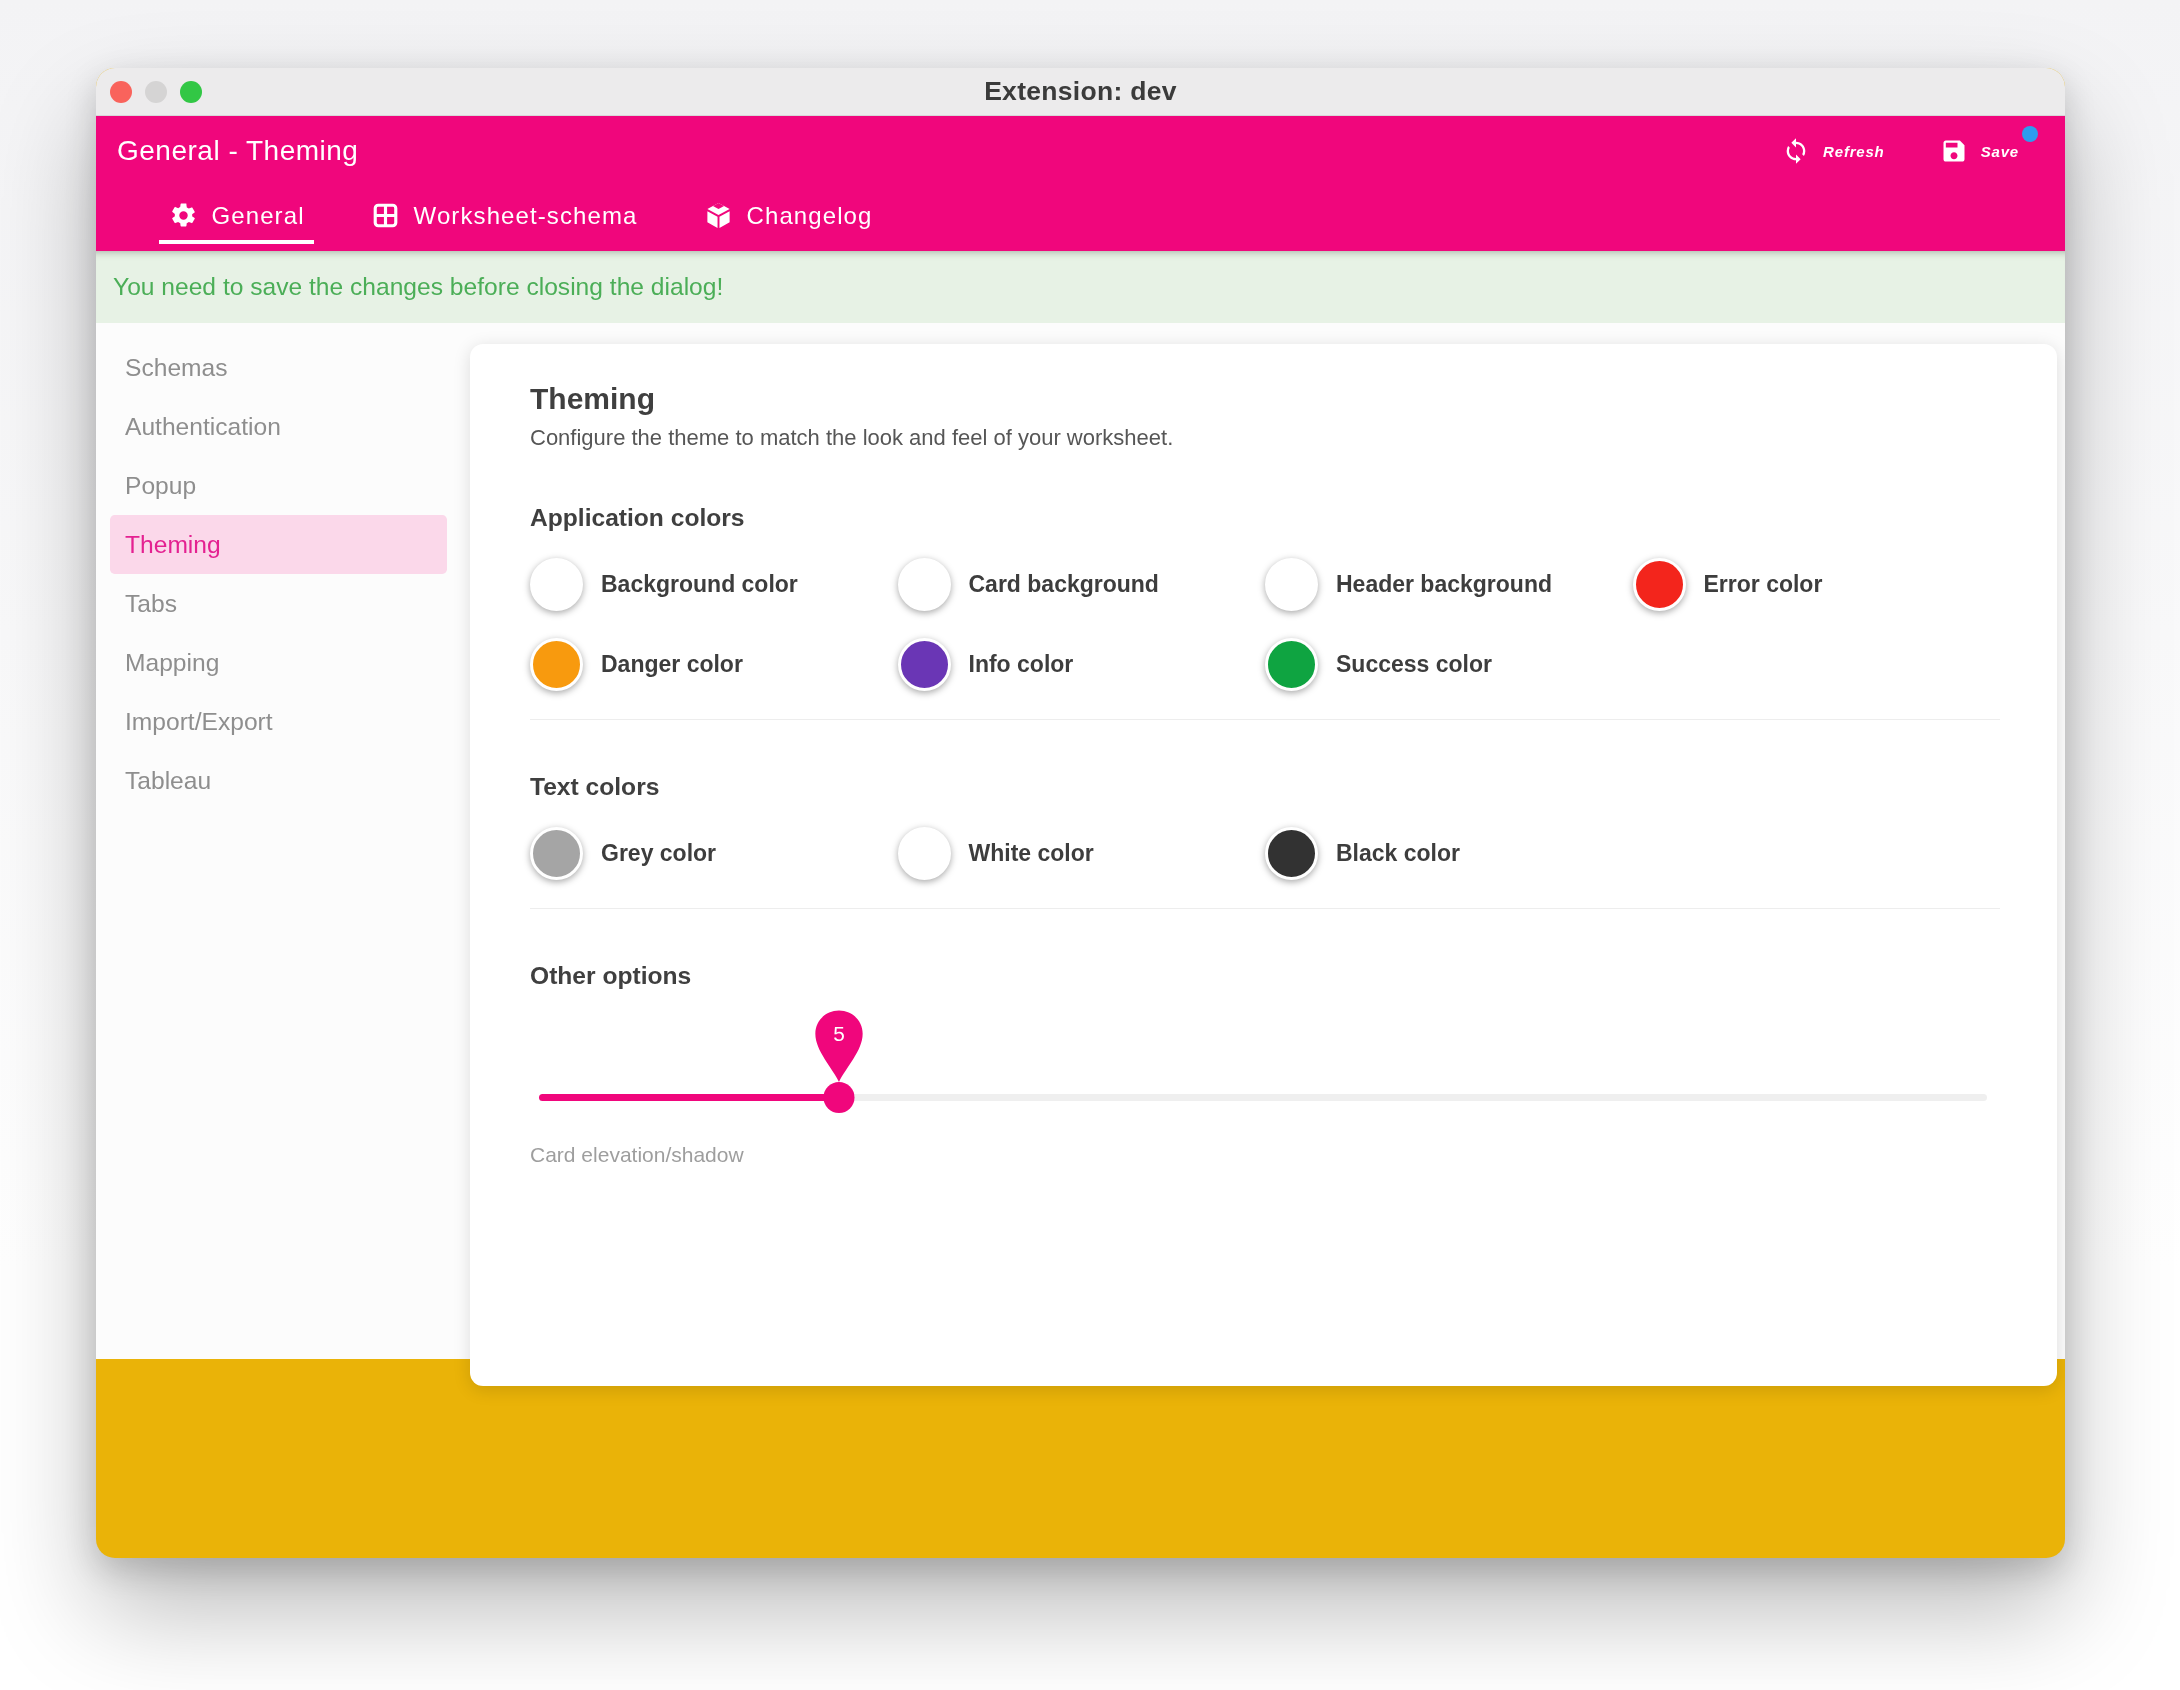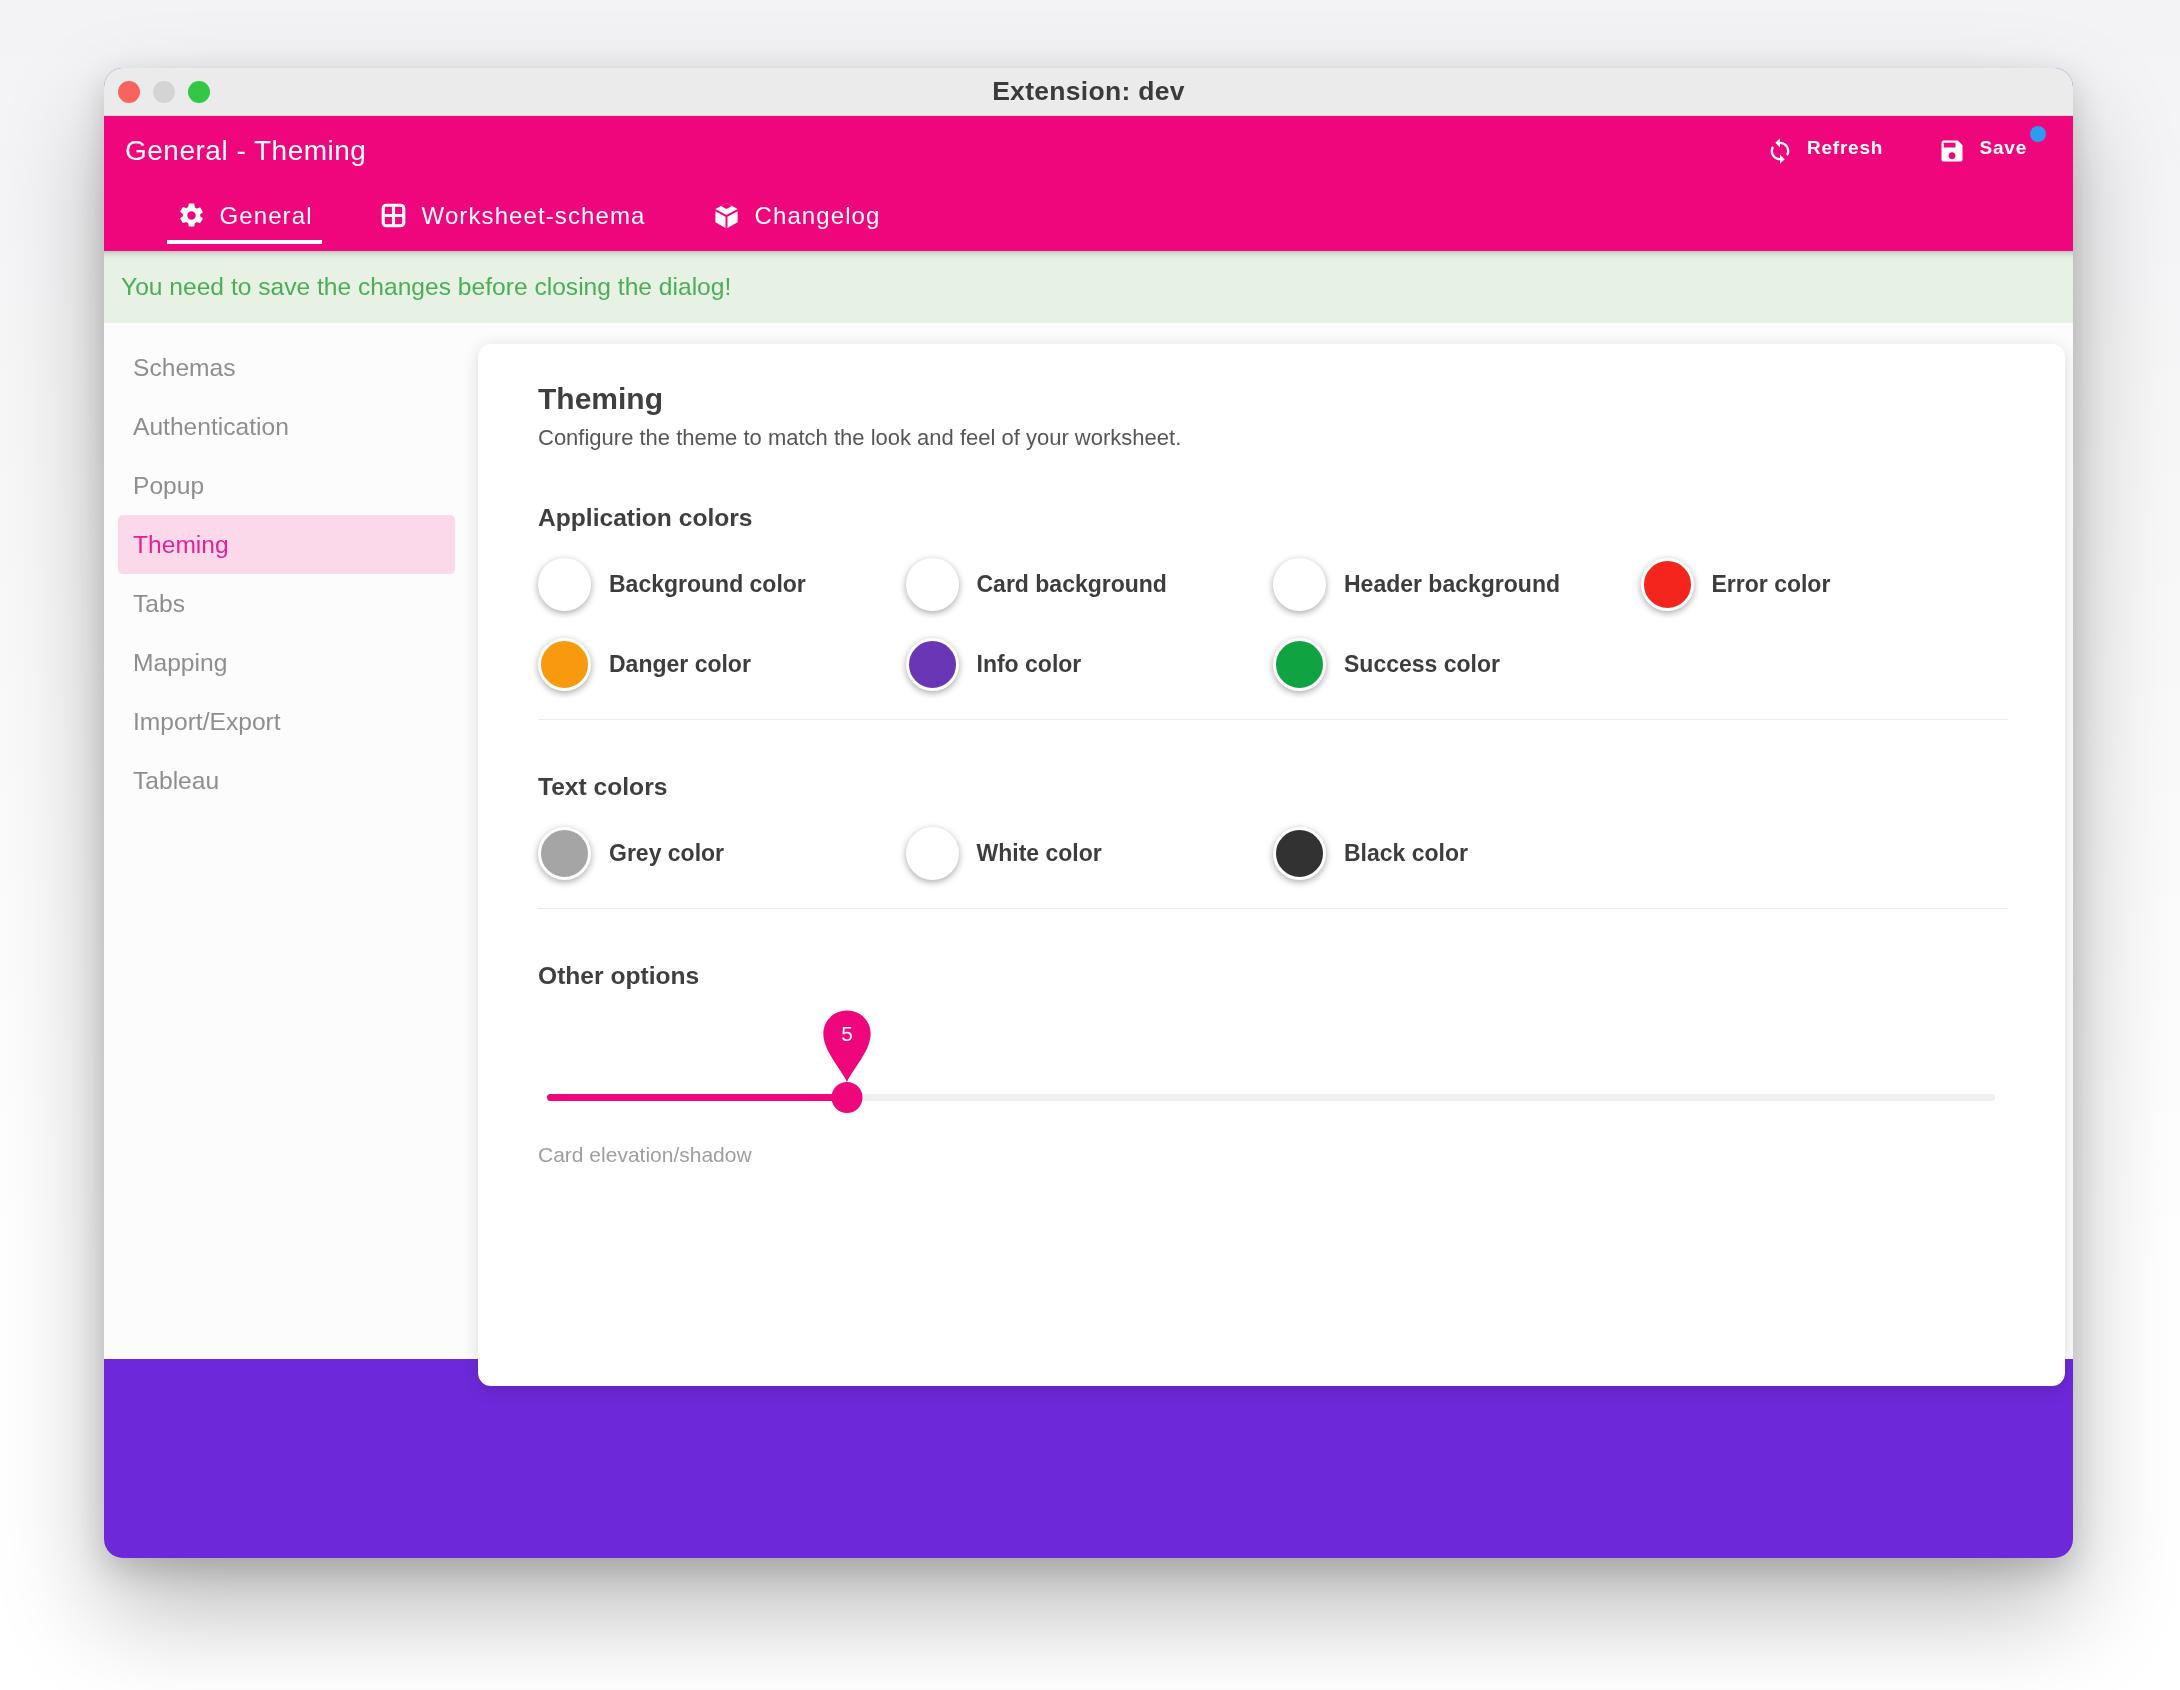--- a/index.html
+++ b/index.html
@@ -6,22 +6,22 @@
   html,body { width:2180px; height:1690px; }
   body {
     font-family:"Liberation Sans", sans-serif;
     background:linear-gradient(#F3F3F5, #FFFFFF 75%);
     position:relative; overflow:hidden;
     color:#3F3F3F;
   }
 
   
   .window {
-    position:absolute; left:104px; top:68px; width:1969px; height:1490px;
-    border-radius:19px; background:#6d28d9;
+    position:absolute; left:96px; top:68px; width:1969px; height:1490px;
+    border-radius:19px; background:#eab308;
     box-shadow:0 52px 104px rgba(0,0,0,.27), 0 11.4px 32px rgba(0,0,0,.16);
     overflow:hidden;
   }
 
   
   .titlebar {
     height:48px; background:#ECEBEC; border-bottom:0.9px solid #D8D7D8;
     display:flex; align-items:center; position:relative;
   }
   .lights { display:flex; gap:13.2px; margin-left:14px; }
@@ -30,22 +30,22 @@
     position:absolute; left:0; right:0; text-align:center;
     font-size:26.5px; font-weight:700; color:#3B3B3B; letter-spacing:0.3px;
   }
 
   
   .app-header { height:135px; background:var(--accent); color:#fff; position:relative; }
   .header-row { display:flex; align-items:center; padding:19px 46px 0 21px; }
   .header-title { font-size:28px; font-weight:400; letter-spacing:0.5px; }
   .header-actions { margin-left:auto; display:flex; align-items:center; gap:55px; }
   .hbtn {
-    display:flex; gap:13.2px; background:none; border:none; color:#fff;
-    font-family:inherit; font-size:19px; font-weight:600; letter-spacing:0.8px; cursor:pointer; position:relative;
+    display:flex; align-items:center; gap:13.2px; background:none; border:none; color:#fff;
+    font-family:inherit; font-size:15px; font-weight:600; letter-spacing:0.8px; cursor:pointer; position:relative;font-style:italic;
   }
   .badge-dot { position:absolute; top:-11.4px; right:-19px; width:16px; height:16px; border-radius:50%; }
 
   .header-tabs { position:absolute; bottom:0; left:63px; display:flex; gap:47px; }
   .htab {
     display:flex; align-items:center; gap:14px; background:none; border:none; color:#fff;
     font-family:inherit; font-size:24px; font-weight:400; letter-spacing:1.1px;
     padding:0 9.5px 21px 9.5px; position:relative; cursor:pointer;
   }
   .htab.active::after {

